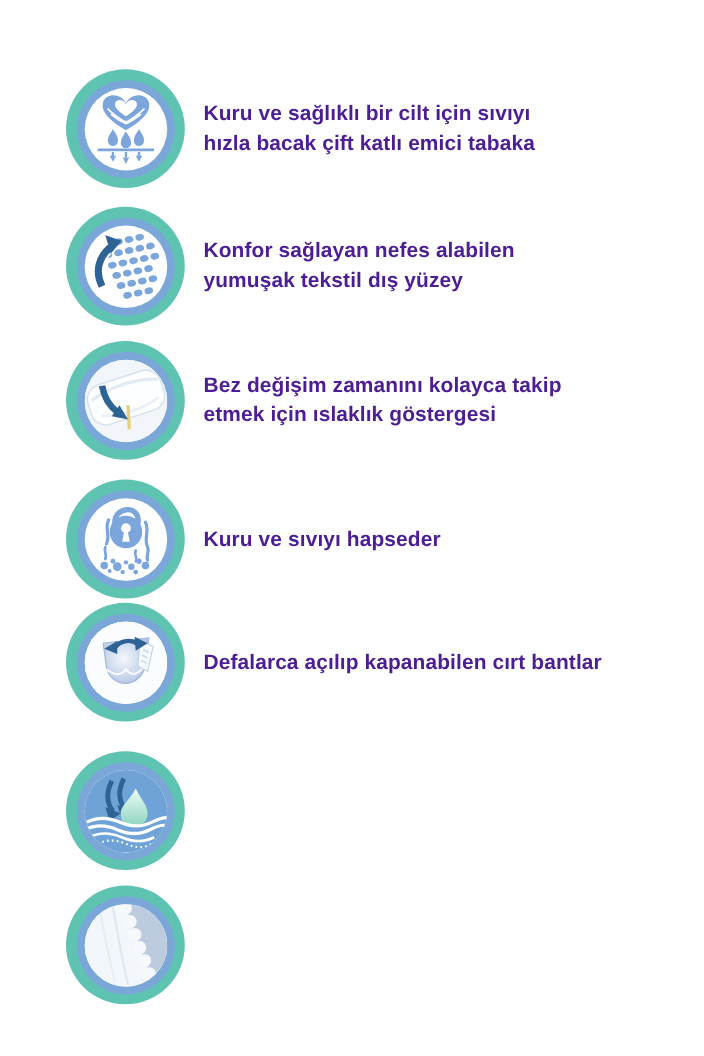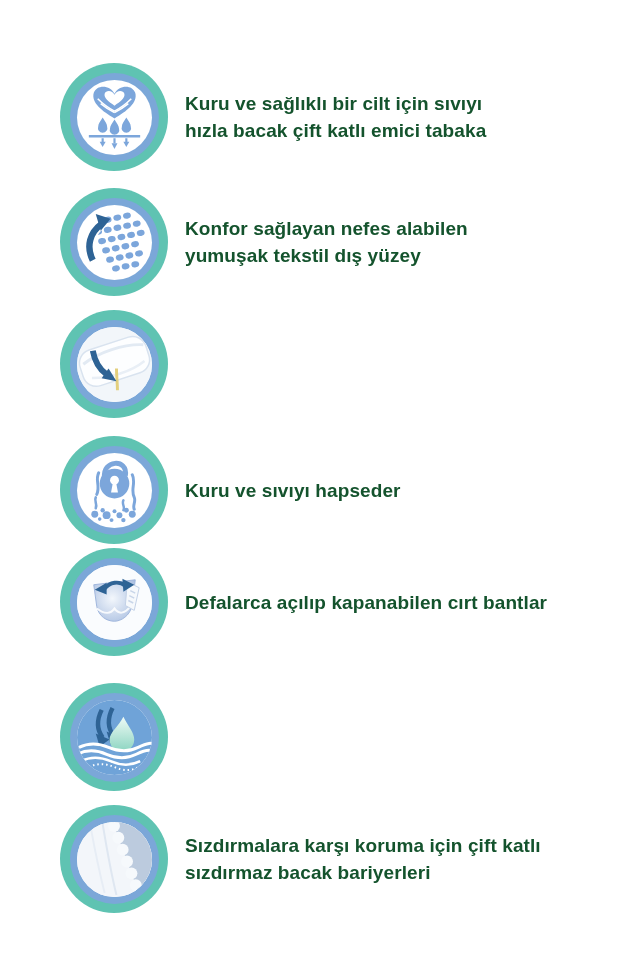--- a/index.html
+++ b/index.html
@@ -37,21 +37,21 @@
     width:75px; height:75px;
     border-radius:50%;
     background:#ffffff;
     overflow:hidden;
     display:flex;
   }
   .badge-core svg { width:75px; height:75px; display:block; }
 
   .feature-text {
     margin-left:17px;
-    color:#14532d;
+    color:#4c1d95;
     font-size:19px;
     line-height:27px;
     font-weight:700;
     letter-spacing:.1px;
   }
   .feature-line { display:block; white-space:nowrap; }
 </style>
 </head>
 <body>
 
@@ -144,20 +144,24 @@
             <path d="M8 28 C26 21 54 21 72 28" stroke="#E2EAF3" stroke-width="3" fill="none"></path>
             <path d="M12 44 C30 50 52 50 68 44" stroke="#E9EFF6" stroke-width="2.5" fill="none"></path>
           </g>
           <path d="M40 42 C40 50 41 57 41 64" stroke="#E3CF7C" stroke-width="3" fill="none"></path>
           <path d="M16 24 C18 35 23 43 30 48" stroke="#2E6395" stroke-width="6" fill="none"></path>
           <polygon points="25,52 40,55 32,42" fill="#2E6395"></polygon>
         </svg>
       </div>
         </div>
     </div>
+    <div class="feature-text">
+      <span class="feature-line">Bez değişim zamanını kolayca takip</span>
+      <span class="feature-line">etmek için ıslaklık göstergesi</span>
+    </div>
   </div>
 
   <div class="feature-row r4">
     <div class="badge">
       <div class="badge-mid">
           <div class="badge-core">
         <svg viewBox="0 0 76 76">
           <path d="M28 25 C25 7 52 5 49 23" stroke="#7CA6DB" stroke-width="5" fill="none"></path>
           <circle cx="38" cy="31" r="15" fill="#7CA6DB"></circle>
           <circle cx="38" cy="27.5" r="4.5" fill="#ffffff"></circle>
@@ -259,19 +263,15 @@
                 <circle cx="55.2" cy="52" r="6"></circle>
                 <circle cx="59.6" cy="64" r="6"></circle>
                 <circle cx="63.3" cy="74" r="6"></circle>
           </g>
           <path d="M26 2 C30 26 34 50 40 74" stroke="#DFE7F1" stroke-width="2" fill="none"></path>
           <path d="M14 6 C18 28 22 48 28 72" stroke="#E7EDF5" stroke-width="2" fill="none"></path>
         </svg>
       </div>
         </div>
     </div>
-    <div class="feature-text">
-      <span class="feature-line">Sızdırmalara karşı koruma için çift katlı</span>
-      <span class="feature-line">sızdırmaz bacak bariyerleri</span>
-    </div>
   </div>
 
 </div>
 
 </body></html>

